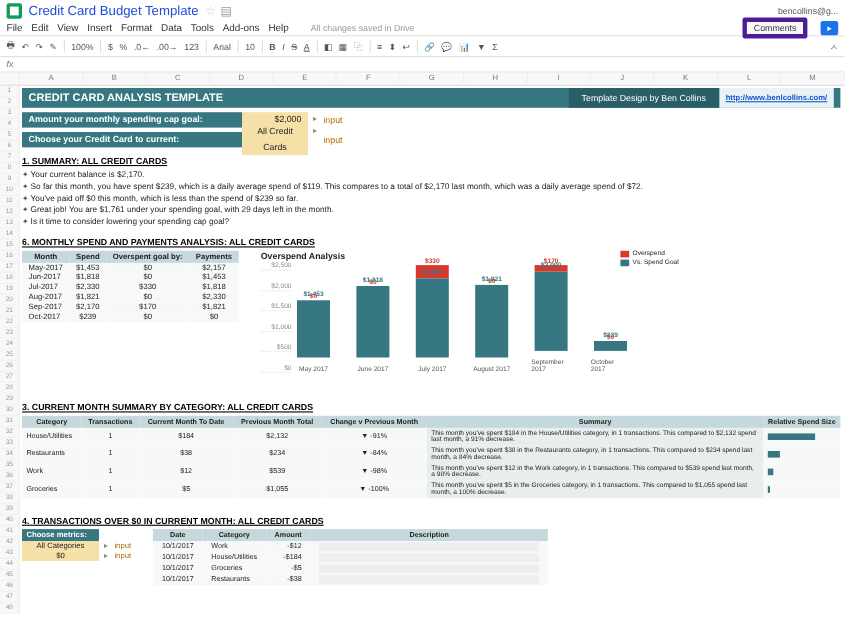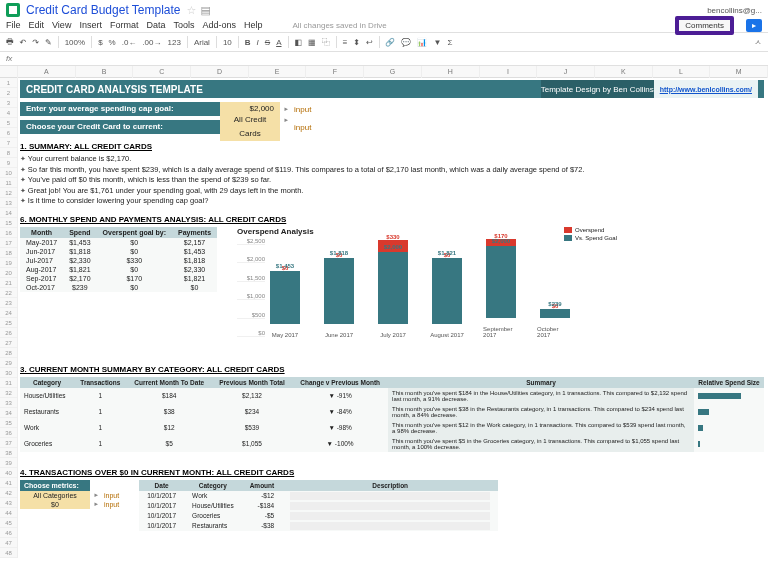--- a/index.html
+++ b/index.html
@@ -6,37 +6,37 @@
   body { font-family: Arial, sans-serif; font-size: 9px; background: #fff; color: #222; width: 768px; height: 568px; overflow: hidden; position: relative; }
   .titlebar { display: flex; align-items: center; padding: 2px 6px 0 6px; height: 18px; }
   .sheets-logo { width: 14px; height: 14px; background: #0f9d58; border-radius: 2px; margin-right: 6px; display: flex; align-items: center; justify-content: center; }
   .sheets-logo::after { content: ""; width: 8px; height: 8px; background: #fff; }
   .doc-title { font-size: 12px; color: #1d4ed8; margin-right: 6px; }
   .star { color: #ccc; font-size: 11px; }
   .folder { color: #999; font-size: 11px; margin-left: 4px; }
   .titlebar-right { margin-left: auto; font-size: 8px; color: #555; }
   .menubar { display: flex; align-items: center; padding: 0 6px; height: 14px; gap: 8px; font-size: 9px; color: #333; }
   .menubar span[data-interactable="true"] { cursor: pointer; }
-  .save-hint { color: #999; font-size: 8px; margin-left: 22px; }
+  .save-hint { color: #999; font-size: 8px; margin-left: 12px; }
   .comments-btn { margin-left: auto; border: 4px solid #4c1d95; padding: 1px 6px; border-radius: 2px; font-size: 8px; background: #f7f7f7; }
   .share-btn { background: #1a73e8; color: #fff; padding: 2px 6px; border-radius: 2px; font-size: 8px; margin-left: 4px; }
   .toolbar { display: flex; align-items: center; height: 20px; border-top: 1px solid #e0e0e0; border-bottom: 1px solid #e0e0e0; padding: 0 6px; gap: 6px; font-size: 8px; color: #555; }
   .toolbar .sep { width: 1px; height: 12px; background: #ddd; }
   .toolbar span { display: inline-flex; align-items: center; }
   .fx-row { display: flex; align-items: center; height: 14px; border-bottom: 1px solid #e0e0e0; padding: 0 6px; font-size: 8px; color: #777; }
   .fx-row .fx { font-style: italic; margin-right: 8px; }
   .col-headers { display: grid; grid-template-columns: 18px repeat(13, 1fr); height: 12px; background: #f8f8f8; border-bottom: 1px solid #ddd; font-size: 7px; color: #777; }
   .col-headers div { border-right: 1px solid #eee; text-align: center; line-height: 12px; }
   .sheet-body { position: relative; height: 480px; overflow: hidden; }
   .row-nums { position: absolute; left: 0; top: 0; width: 18px; background: #f8f8f8; border-right: 1px solid #eee; }
   .row-nums div { height: 10px; font-size: 6px; color: #999; text-align: center; line-height: 10px; border-bottom: 1px solid #f0f0f0; }
   .content { position: absolute; left: 20px; right: 4px; top: 2px; }
 
   .banner { display: flex; align-items: center; background: #377781; color: #fff; height: 18px; font-weight: bold; padding: 0 6px; font-size: 10px; }
-  .banner .right { margin-left: auto; background: #2b5f67; padding: 0 0; height: 18px; display: flex; align-items: center; font-size: 8px; font-weight: normal; }
+  .banner .right { margin-left: auto; background: #2b5f67; padding: 0 12px; height: 18px; display: flex; align-items: center; font-size: 8px; font-weight: normal; }
   .banner .link-cell { background: #eaf3f4; height: 18px; display: flex; align-items: center; padding: 0 6px; }
   .banner .link-cell a { color: #1155cc; font-size: 7px; text-decoration: underline; }
 
   .input-row { display: flex; align-items: center; height: 14px; margin-top: 4px; }
   .input-row .label { background: #377781; color: #fff; padding: 0 6px; font-size: 8px; font-weight: bold; width: 200px; line-height: 14px; }
   .input-row .val { background: #f5e0a7; padding: 0 6px; width: 60px; text-align: right; font-size: 8px; line-height: 14px; position: relative; }
   .input-row .val::after { content: "▸"; position: absolute; right: -8px; top: 0; color: #888; font-size: 7px; }
   .input-row .tag { margin-left: 14px; color: #b36b00; font-size: 8px; }
 
   .section-h { font-weight: bold; font-size: 8px; text-decoration: underline; margin: 8px 0 3px 0; color: #000; }
@@ -231,21 +231,21 @@
 
     <div class="banner" data-interactable="false">
       <span data-interactable="false">CREDIT CARD ANALYSIS TEMPLATE</span>
       <span class="right" data-interactable="false">Template Design by Ben Collins</span>
       <span class="link-cell">
           <a data-interactable="true">http://www.benlcollins.com/</a>
         </span>
     </div>
 
     <div class="input-row">
-      <div class="label" data-interactable="false">Enter your average spending cap goal:</div>
+      <div class="label" data-interactable="false">Amount your monthly spending cap goal:</div>
       <div class="val" data-interactable="true">$2,000</div>
       <div class="tag" data-interactable="false">input</div>
     </div>
     <div class="input-row">
       <div class="label" data-interactable="false">Choose your Credit Card to current:</div>
       <div class="val" style="text-align:center" data-interactable="true">All Credit Cards</div>
       <div class="tag" data-interactable="false">input</div>
     </div>
 
     <div class="section-h" data-interactable="false">1. SUMMARY: ALL CREDIT CARDS</div>

